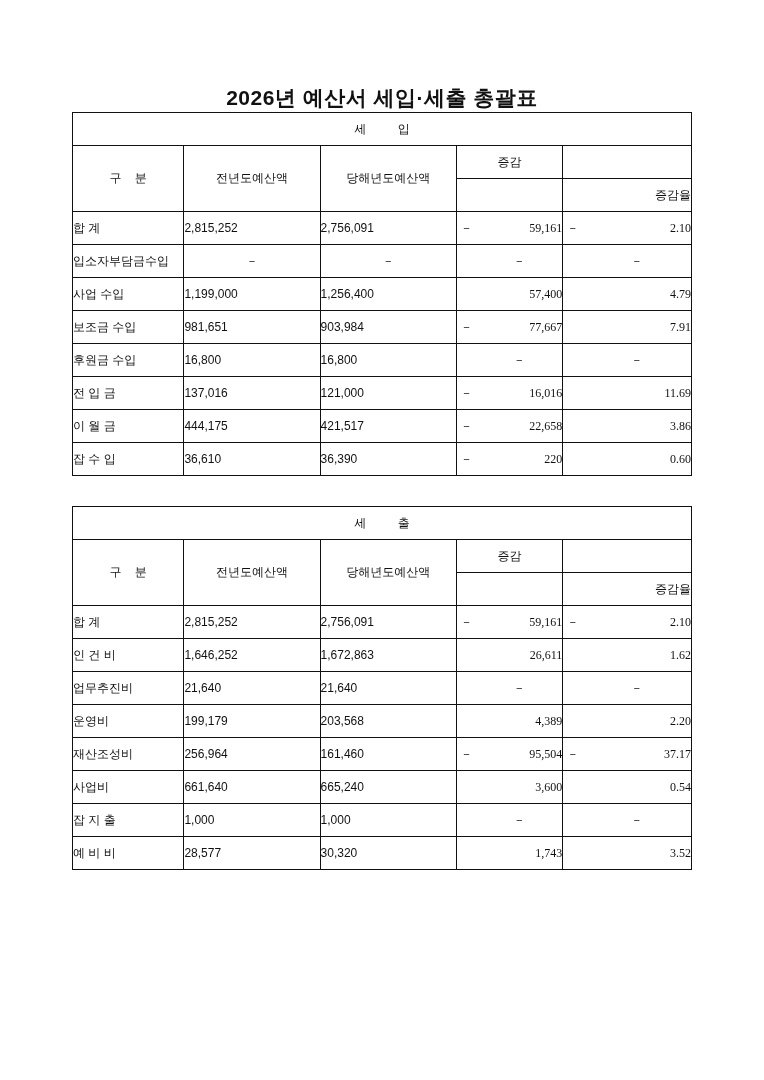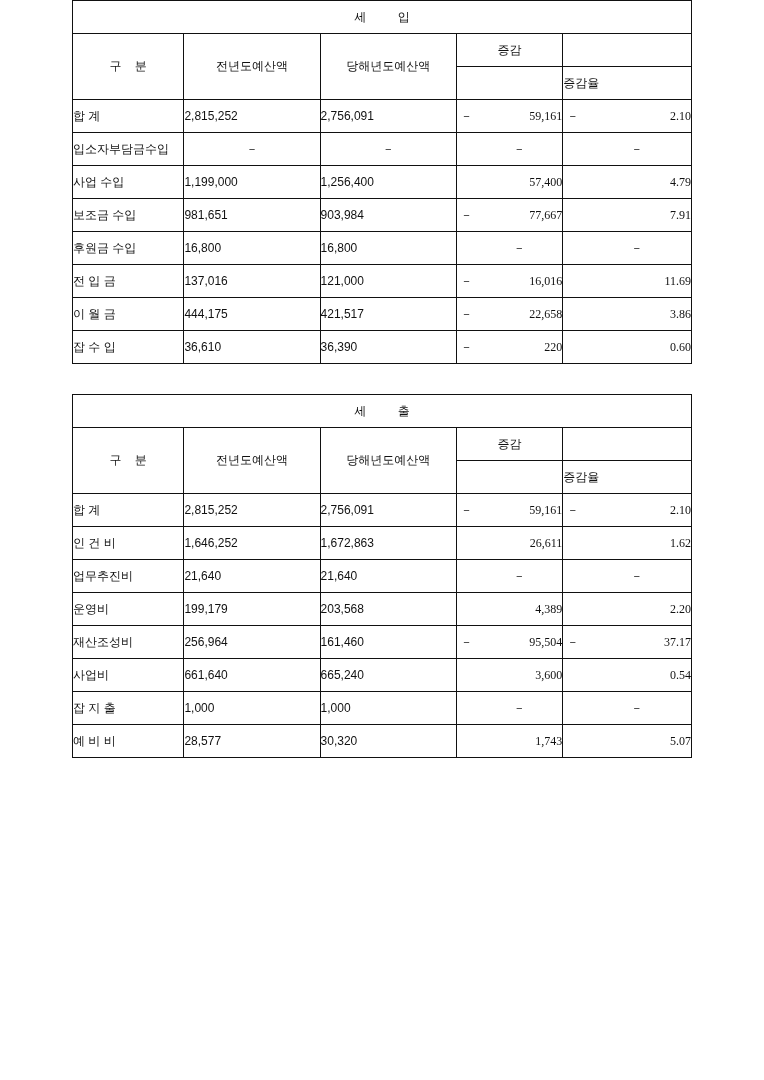--- a/index.html
+++ b/index.html
@@ -107,37 +107,38 @@
   }
   .dash {
     text-align: center;
     vertical-align: middle;
     font-size: 12.5px;
   }
   .spacer {
     height: 30px;
   }
   .sub-hdr {
-    text-align: left;
+    text-align: right;
     vertical-align: middle;
     font-size: 11.5px;
   }
   .col-cat { width: 18%; }
   .col-prev { width: 22%; }
   .col-cur { width: 22%; }
   .col-diffsign { width: 3.2%; }
   .col-diff { width: 14%; }
   .col-ratesign { width: 3.2%; }
   .col-rate { width: 17.6%; }
 </style>
 </head>
 <body>
 
 <div class="page">
 
+  <div class="doc-title">2026년 예산서 세입·세출 총괄표</div>
 
 
   <table class="budget">
     <colgroup>
       <col class="col-cat">
         <col class="col-prev">
         <col class="col-cur">
       <col class="col-diffsign">
         <col class="col-diff">
       <col class="col-ratesign">
@@ -323,18 +324,18 @@
           <td class="sign"></td>
           <td class="dash num-after-sign" style="text-align: center; padding-right: 0px;">－</td>
         </tr>
         <tr>
           <td class="cat">예 비 비</td>
           <td class="num">28,577</td>
           <td class="num">30,320</td>
           <td class="sign"></td>
           <td class="num-after-sign">1,743</td>
           <td class="sign"></td>
-          <td class="num-after-sign">5.07</td>
+          <td class="num-after-sign">3.52</td>
         </tr>
       </tbody>
   </table>
 
 </div>
 
 </body></html>

